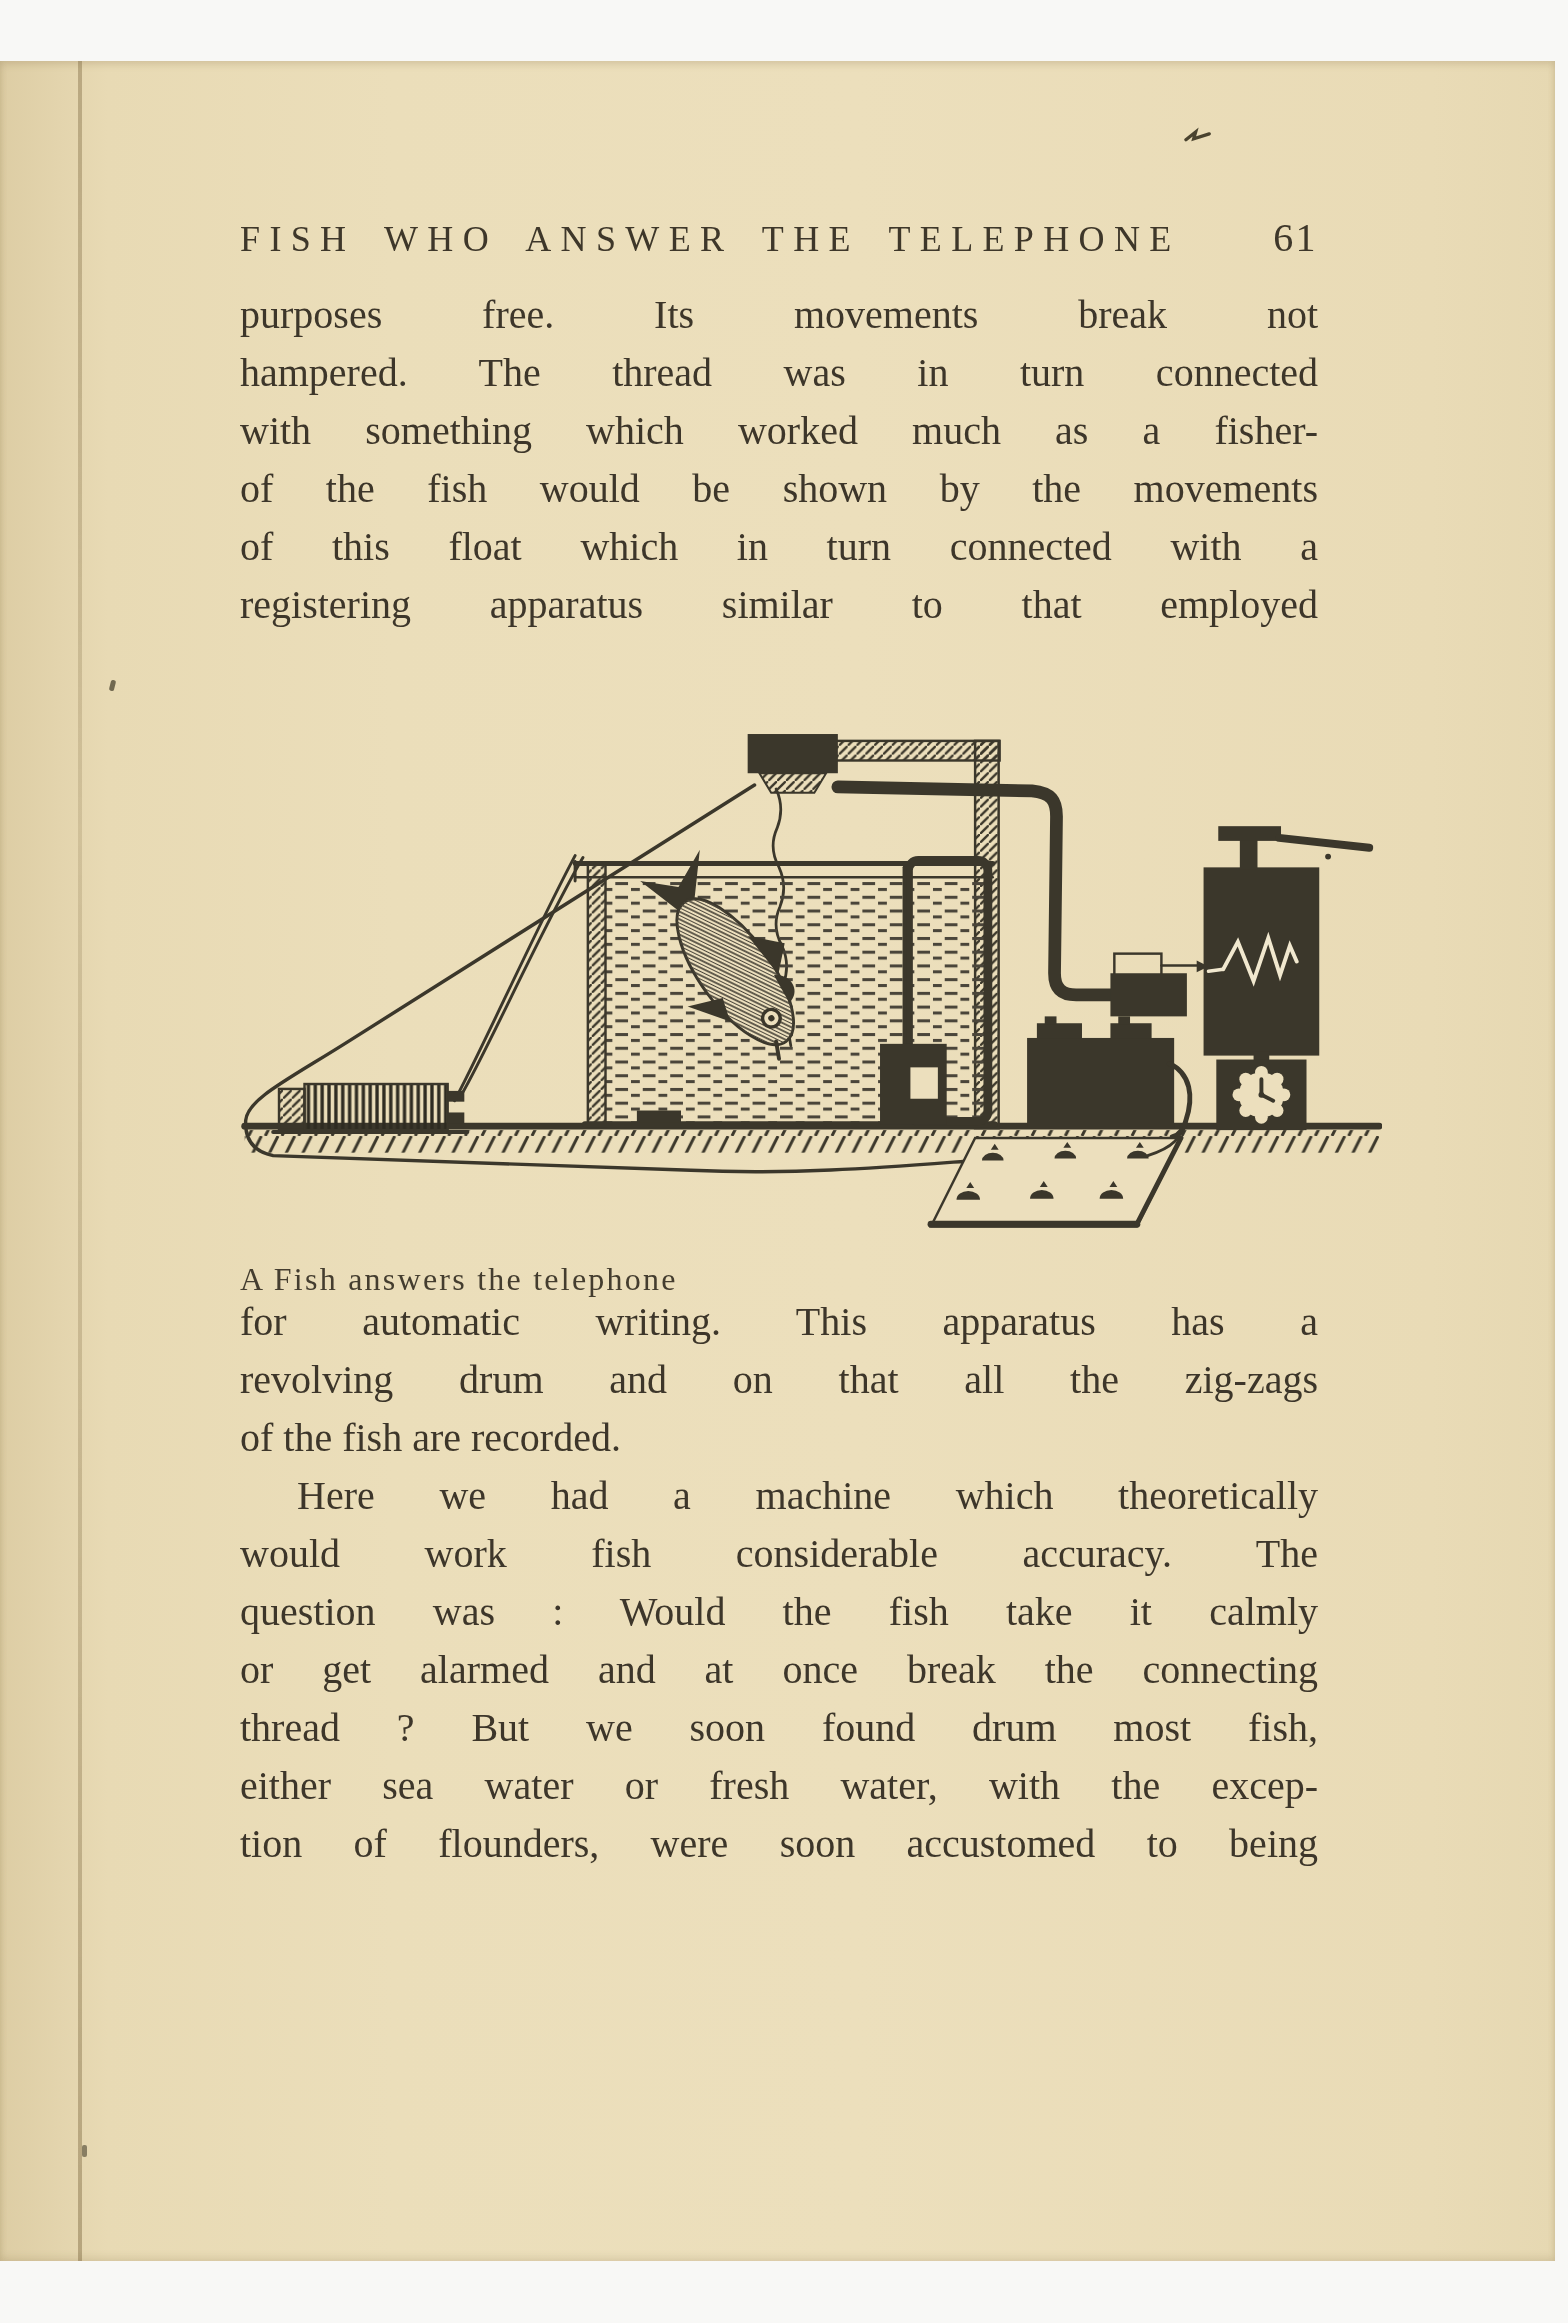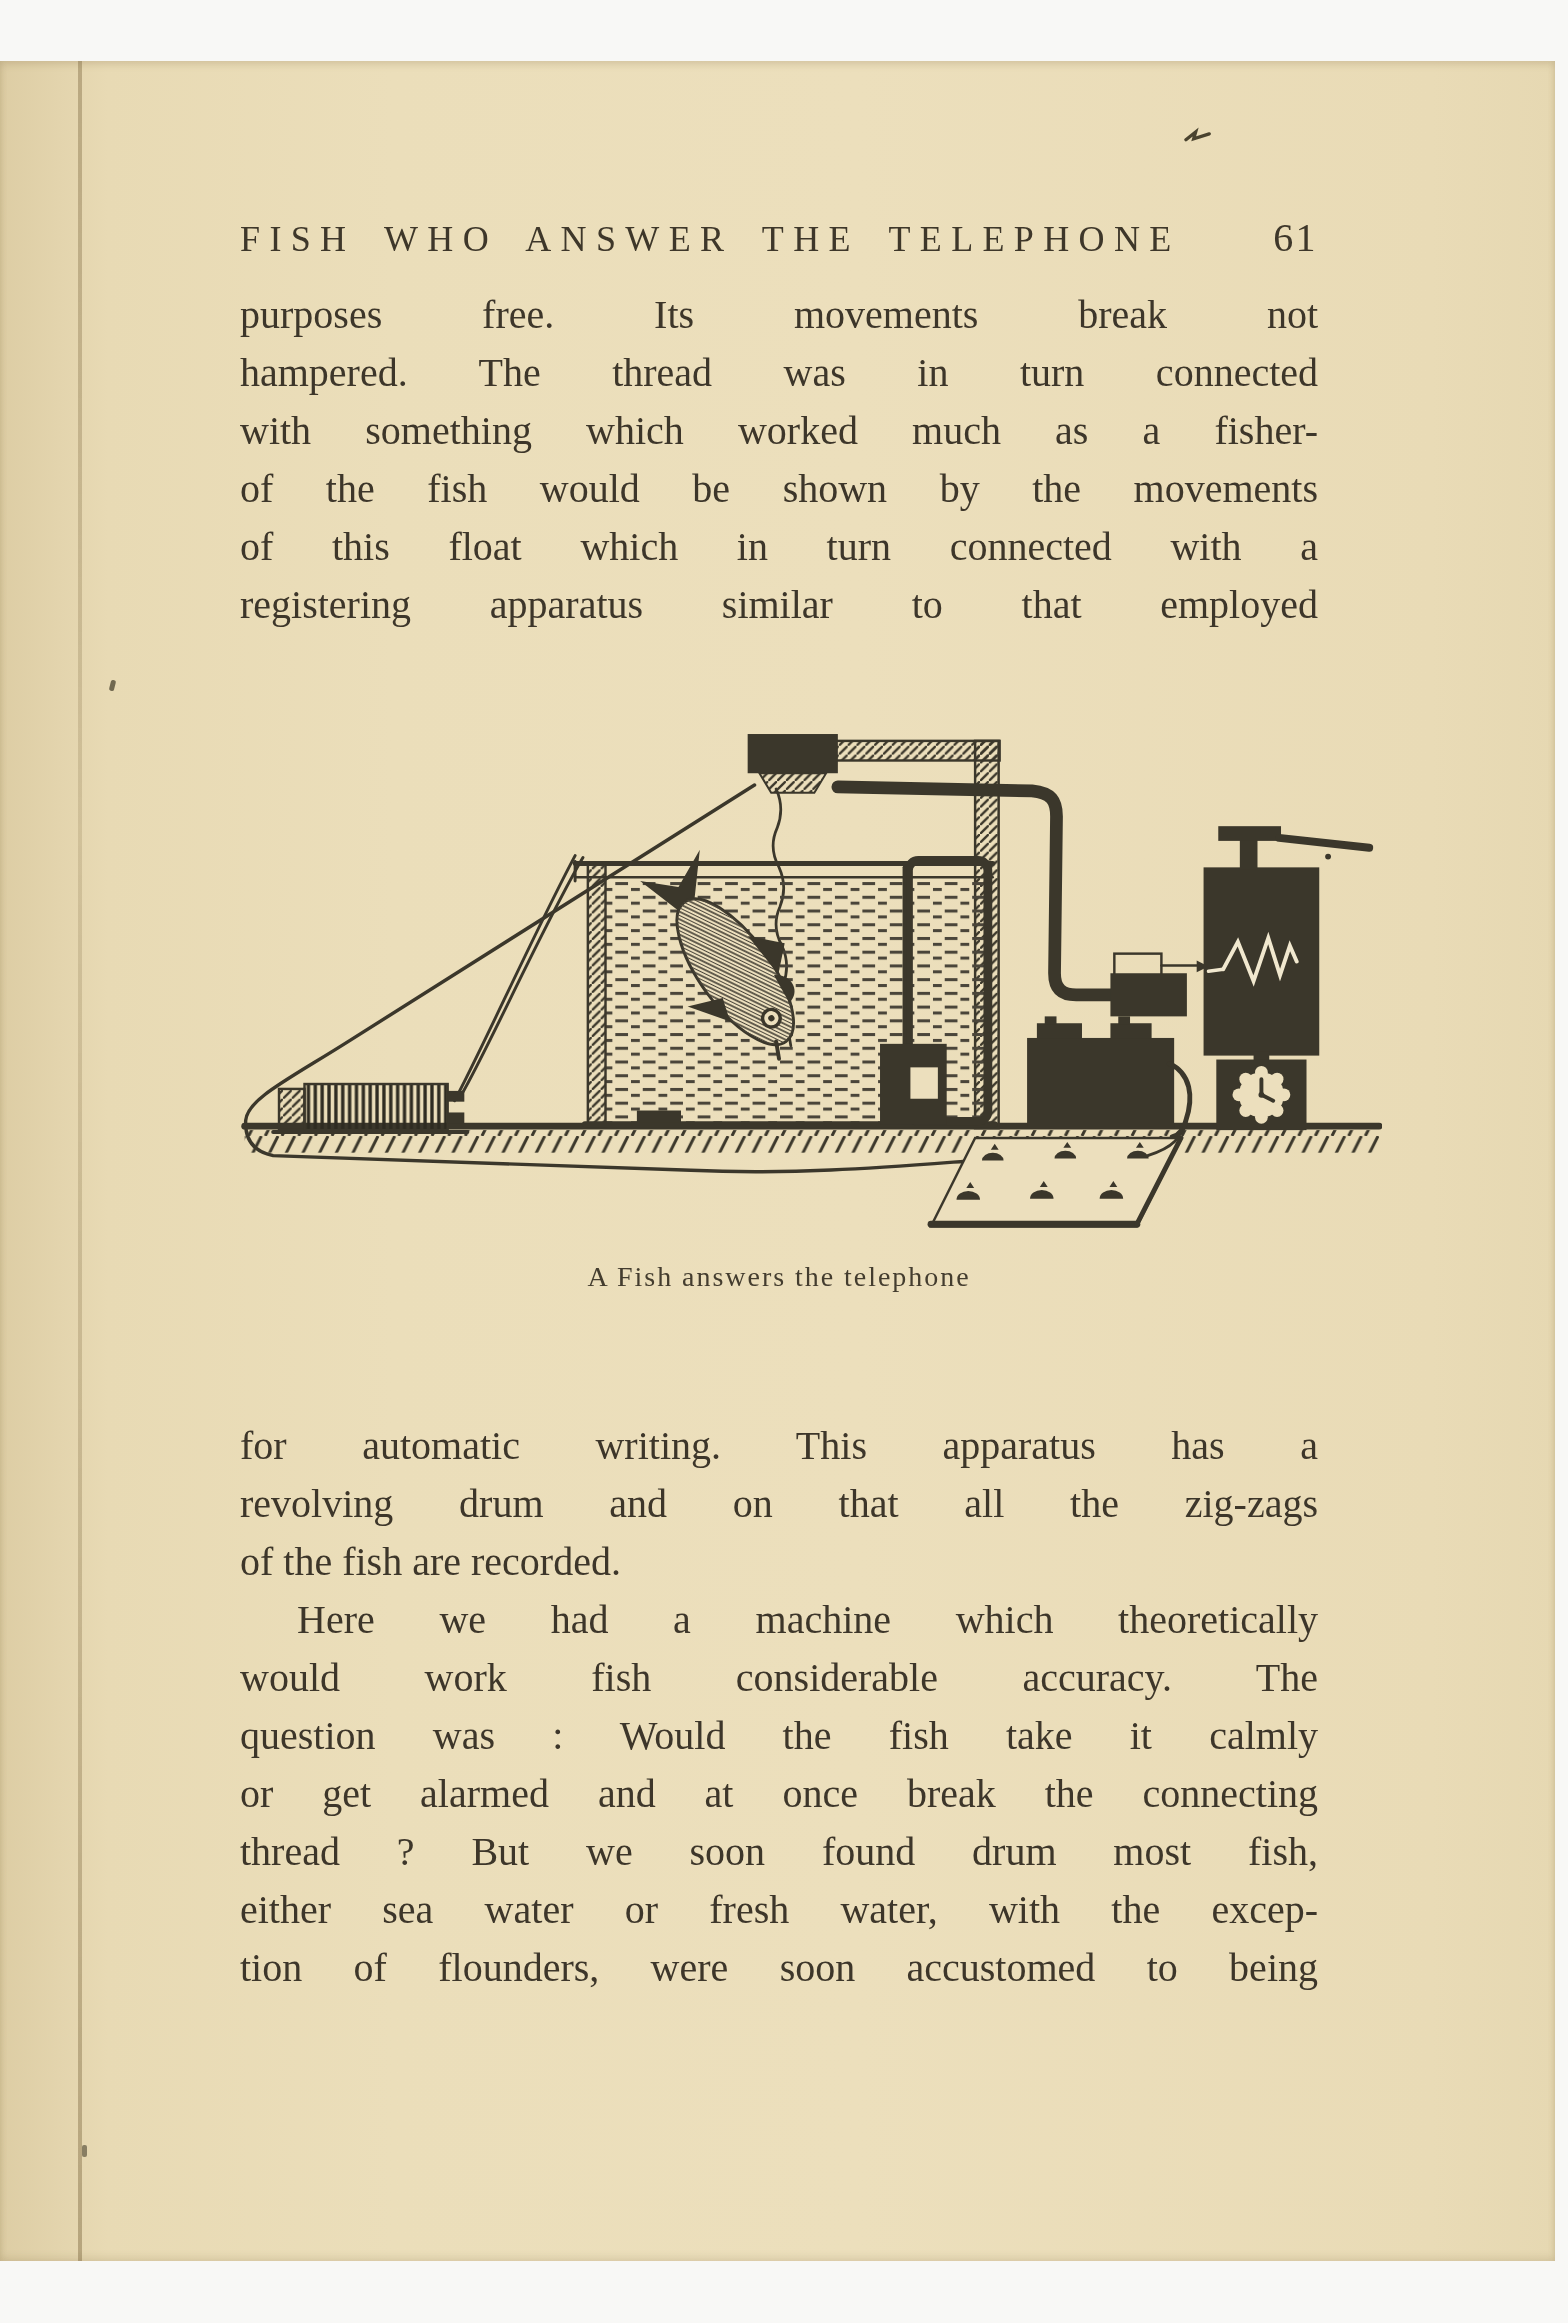--- a/index.html
+++ b/index.html
@@ -33,21 +33,21 @@
   .textblock {
     position: absolute; left: 240px; width: 1078px;
     color: #3d362a; font-size: 40px;
   }
   .tline { height: 58px; line-height: 58px; white-space: normal; }
   .tline.just { text-align: justify; text-align-last: justify; }
   .tline.indent { text-indent: 57px; }
   .figure-wrap { position: absolute; left: 230px; top: 667px; width: 1152px; height: 515px; }
   .caption {
     position: absolute; left: 240px; width: 1078px; top: 1200px;
-    text-align: center; font-size: 28px; letter-spacing: .07em; color: #443d2f;
+    font-size: 32px; letter-spacing: .07em; color: #443d2f;
   }
   .speck { position: absolute; background: #4a432f; border-radius: 2px; }
   #speck-margin-1 { left: 110px; top: 619px; width: 4.9px; height: 10.8px; transform: rotate(14deg); opacity:.75; }
   #speck-margin-2 { left: 82px; top: 2084px; width: 4.9px; height: 11.8px; opacity:.6; }
   .mark-top { position: absolute; left: 1184px; top: 65px; width: 33px; height: 19.6px; }
 </style>
 </head>
 <body>
 
 <div class="scan-bg">
@@ -212,21 +212,21 @@
               <path d="M887,480 a12,9 0 1,1 24,0 z M897,468 l4,-6 l4,6 z"></path>
             </g>
             <path d="M936,436 C962,428 972,416 970,405" stroke-width="3"></path>
           </g>
         </g>
       </svg>
     </div>
 
     <div class="caption">A Fish answers the telephone</div>
 
-    <div class="textblock" style="top:1356px">
+    <div class="textblock" style="top:1232px">
       <div>
           <div class="tline just">for automatic writing. This apparatus has a</div>
           <div class="tline just">revolving drum and on that all the zig-zags</div>
           <div class="tline">of the fish are recorded.</div>
         </div>
       <div>
           <div class="tline just indent">Here we had a machine which theoretically</div>
           <div class="tline just">would work fish considerable accuracy. The</div>
           <div class="tline just">question was : Would the fish take it calmly</div>
           <div class="tline just">or get alarmed and at once break the connecting</div>

